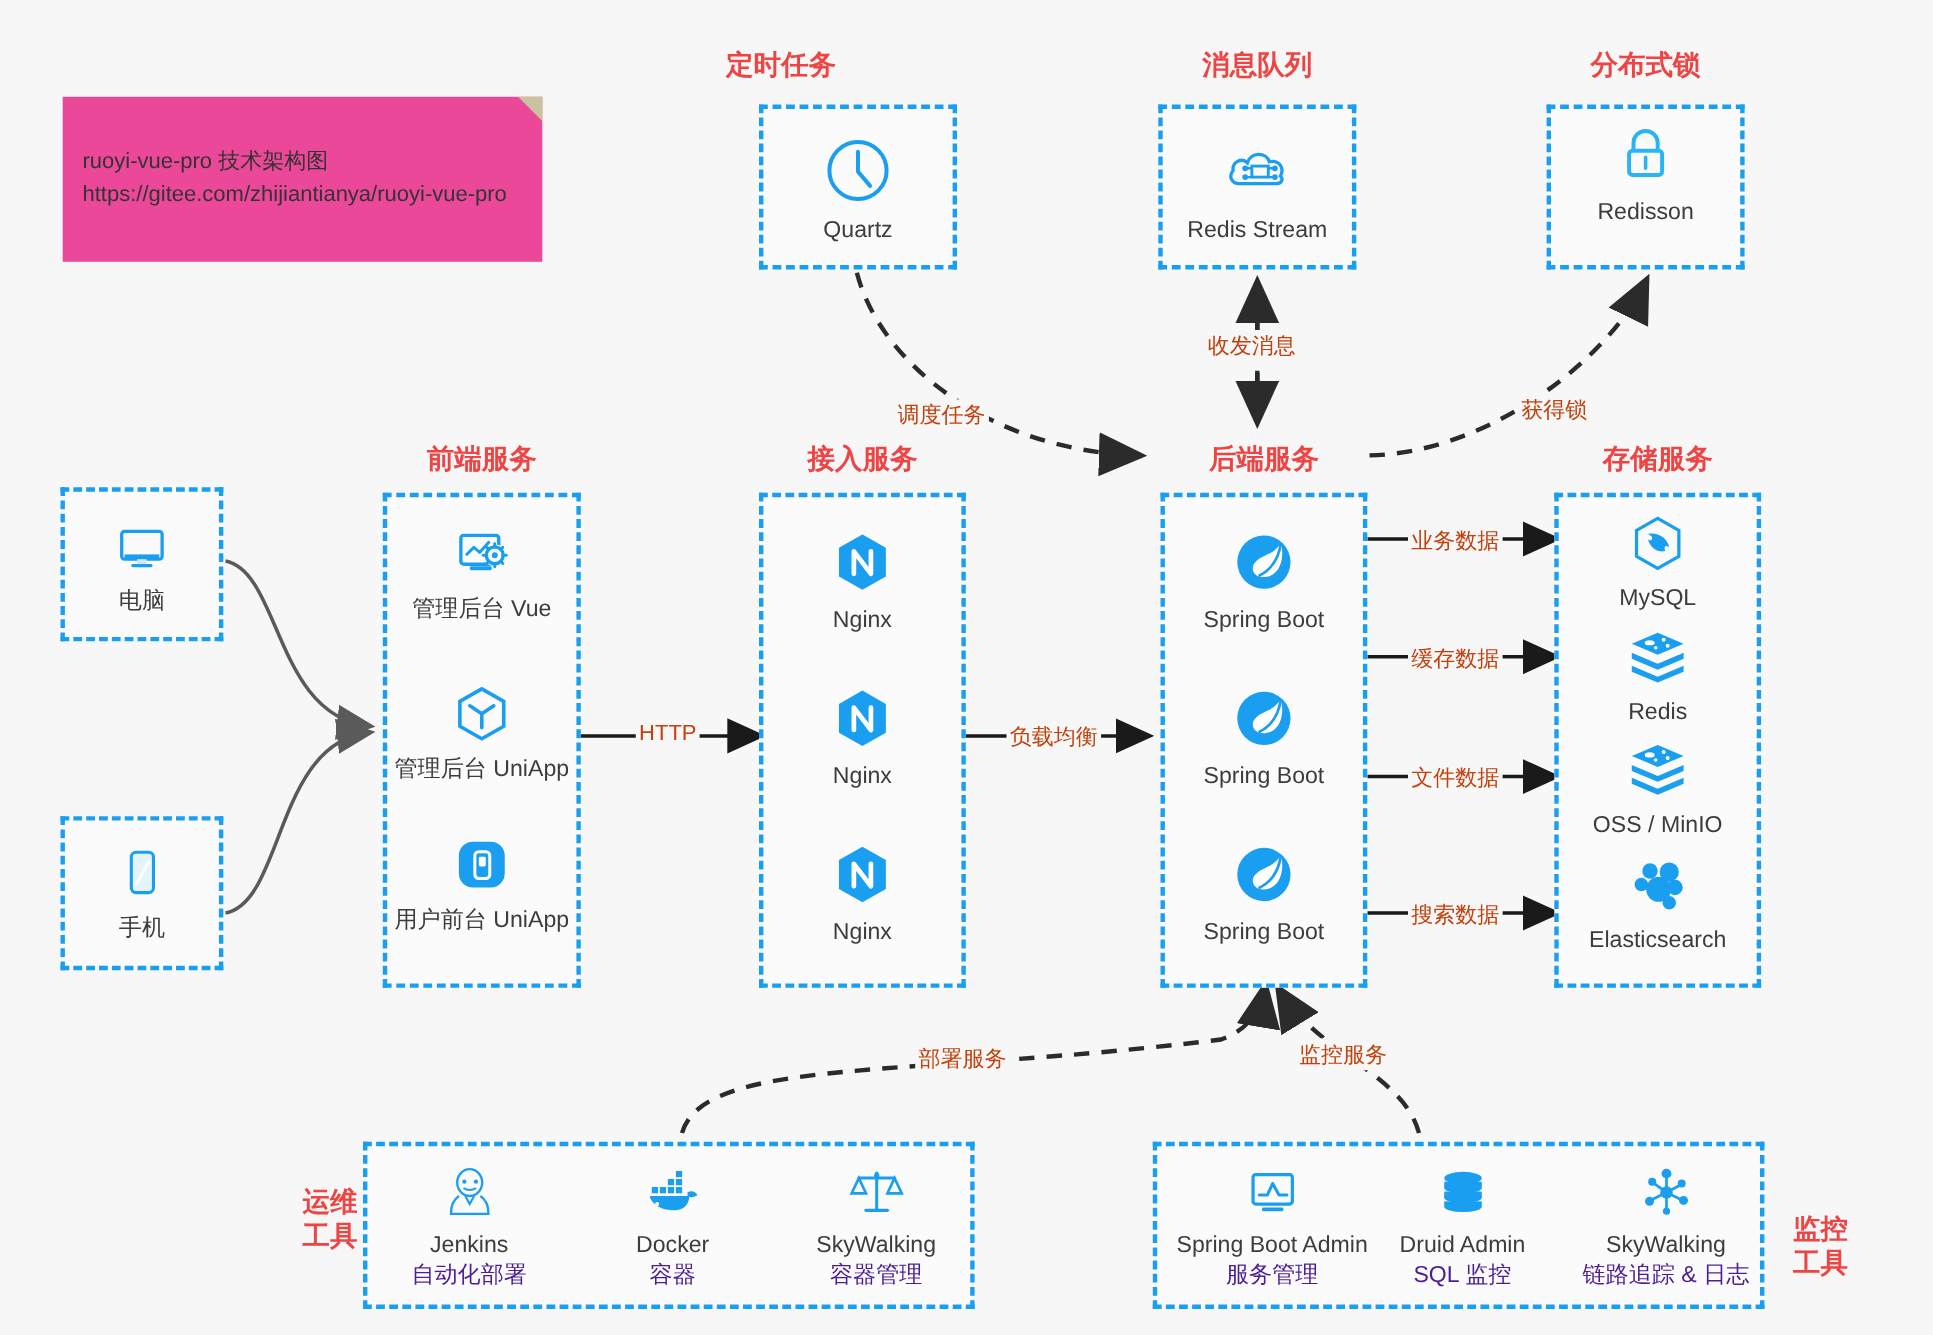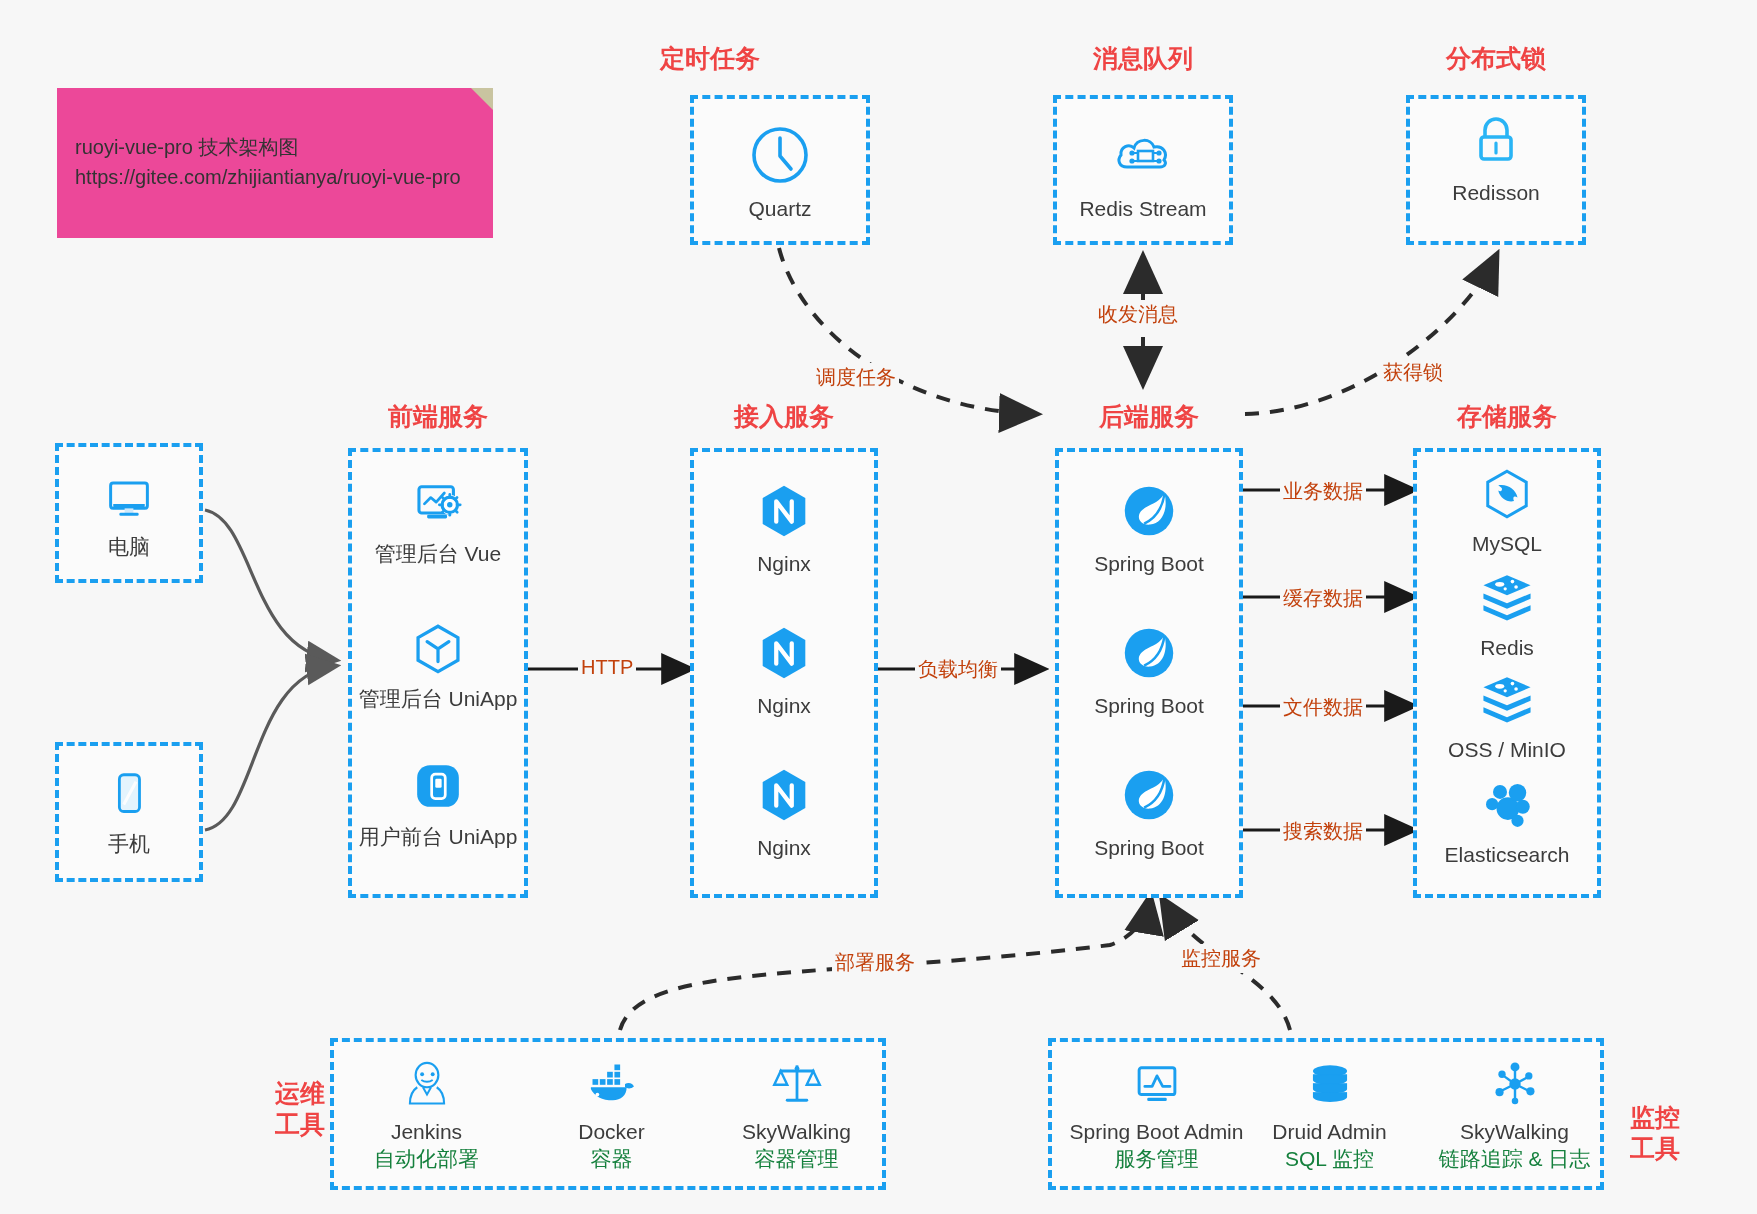--- a/index.html
+++ b/index.html
@@ -30,21 +30,21 @@
 
   .node{
     position:absolute;display:flex;flex-direction:column;
     align-items:center;justify-content:flex-start;width:100%;
   }
   .node .ic{display:block;}
   .node .lbl{
     margin-top:8px;color:#3c3c3c;font-size:21px;text-align:center;
     line-height:1.3;white-space:nowrap;
   }
-  .node .lbl2{color:#15803d;font-size:21px;text-align:center;line-height:1.35;white-space:nowrap;}
+  .node .lbl2{color:#4c1d95;font-size:21px;text-align:center;line-height:1.35;white-space:nowrap;}
 
   .edge-lbl{
     position:absolute;color:#c2410c;font-size:20px;background:#f7f7f7;
     padding:1px 3px;white-space:nowrap;
   }
 </style>
 </head>
 <body>
 
 <div id="canvas">

